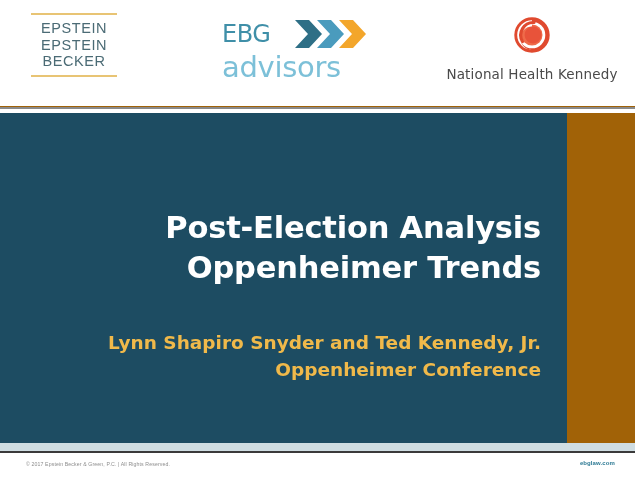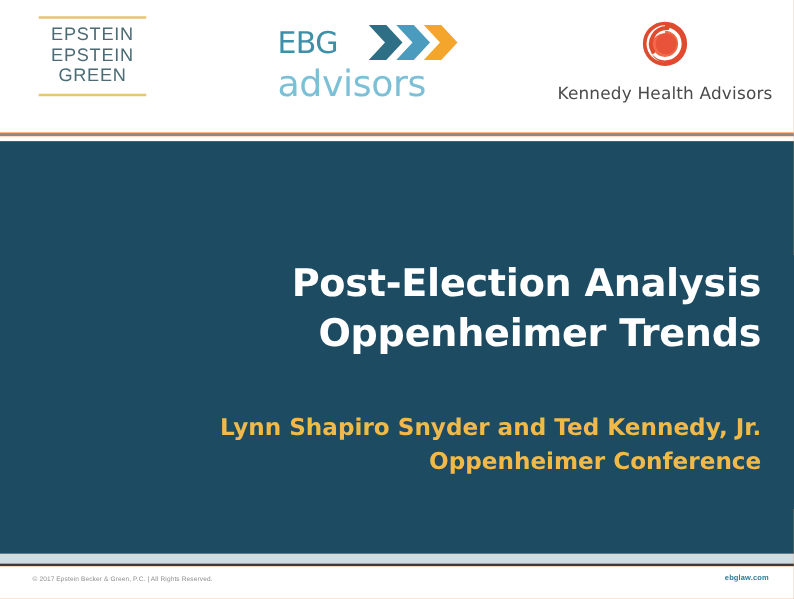--- a/index.html
+++ b/index.html
@@ -12,21 +12,21 @@
     height: 479px;
     font-family: "Liberation Sans", sans-serif;
     overflow: hidden;
     position: relative;
   }
 
   .slide {
     position: relative;
     width: 635px;
     height: 479px;
-    background: #f97316;
+    background: #a16207;
   }
 
   
   .logo-bar {
     position: absolute;
     left: 0;
     top: 0;
     width: 635px;
     height: 106px;
     background: #ffffff;
@@ -135,21 +135,21 @@
     width: 635px;
     height: 4px;
     background: #ffffff;
   }
 
   
   .hero {
     position: absolute;
     left: 0;
     top: 113px;
-    width: 635px;
+    width: 567px;
     height: 330px;
     background: #1d4c62;
   }
 
   .hero-inner {
     position: absolute;
     right: 26px;
     top: 0;
     width: 580px;
     height: 330px;
@@ -240,21 +240,21 @@
 
 <div class="slide">
 
   <div class="logo-bar">
 
     <div class="ebg-firm-logo">
       <div class="ebg-rule"></div>
       <div class="ebg-firm-words">
         <span>EPSTEIN</span>
         <span>EPSTEIN</span>
-        <span>GREEN</span>
+        <span>BECKER</span>
       </div>
       <div class="ebg-rule bottom"></div>
     </div>
 
     <div class="ebg-advisors-logo">
       <div class="ebg-adv-top">
         <div class="ebg-adv-letters">EBG</div>
         <div class="ebg-chevrons">
           <svg width="72" height="30" viewBox="0 0 72 30" xmlns="http://www.w3.org/2000/svg">
             <path d="M0 1 H14 L27 15 L14 29 H0 L13 15 Z" fill="#2e6f86"></path>
@@ -269,21 +269,21 @@
     <div class="nha-logo">
       <div class="nha-mark">
         <svg width="42" height="42" viewBox="0 0 42 42" xmlns="http://www.w3.org/2000/svg">
           <circle cx="21" cy="21" r="15.5" fill="none" stroke="#e04a2f" stroke-width="4.4"></circle>
           <circle cx="21" cy="21" r="10.5" fill="#ef6b4a"></circle>
           <path d="M21 6.2 A14.8 14.8 0 0 0 21 35.8 A11.6 11.6 0 0 1 21 12.6 Z" fill="#ffffff"></path>
           <path d="M23 8.5 A12.6 12.6 0 0 0 11.5 27.5" fill="none" stroke="#e04a2f" stroke-width="3.2" stroke-linecap="round"></path>
           <circle cx="22" cy="21" r="8.4" fill="#e8533a"></circle>
         </svg>
       </div>
-      <div class="nha-words">Kennedy Health Advisors</div>
+      <div class="nha-words">National Health Kennedy</div>
     </div>
   </div>
 
   <div class="header-rule"></div>
   <div class="header-gap"></div>
 
   <div class="hero">
     <div class="hero-inner">
 
       <div class="hero-title">

